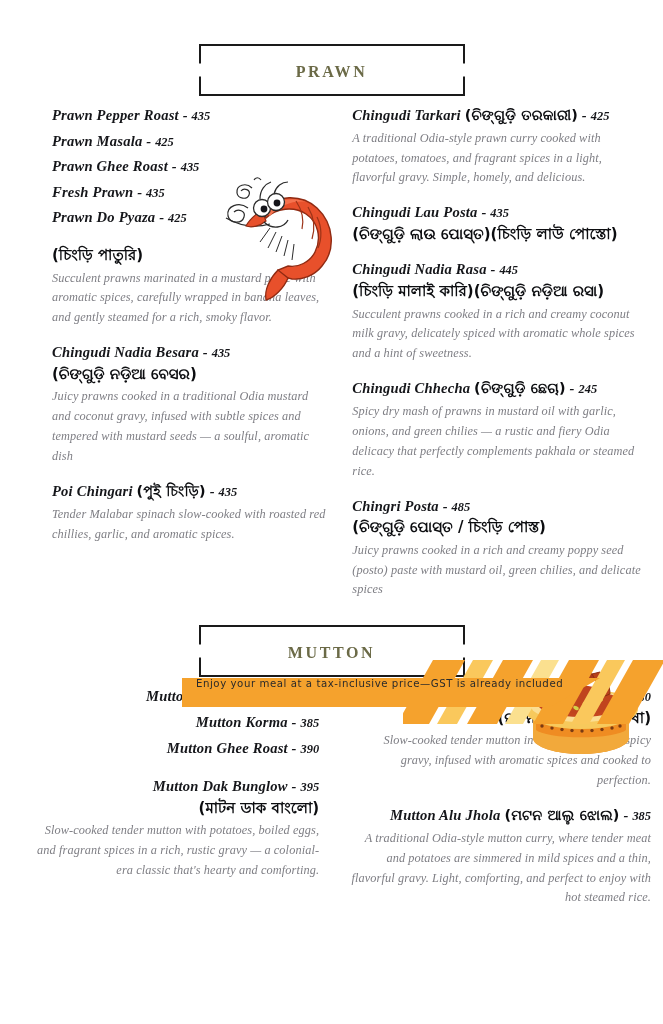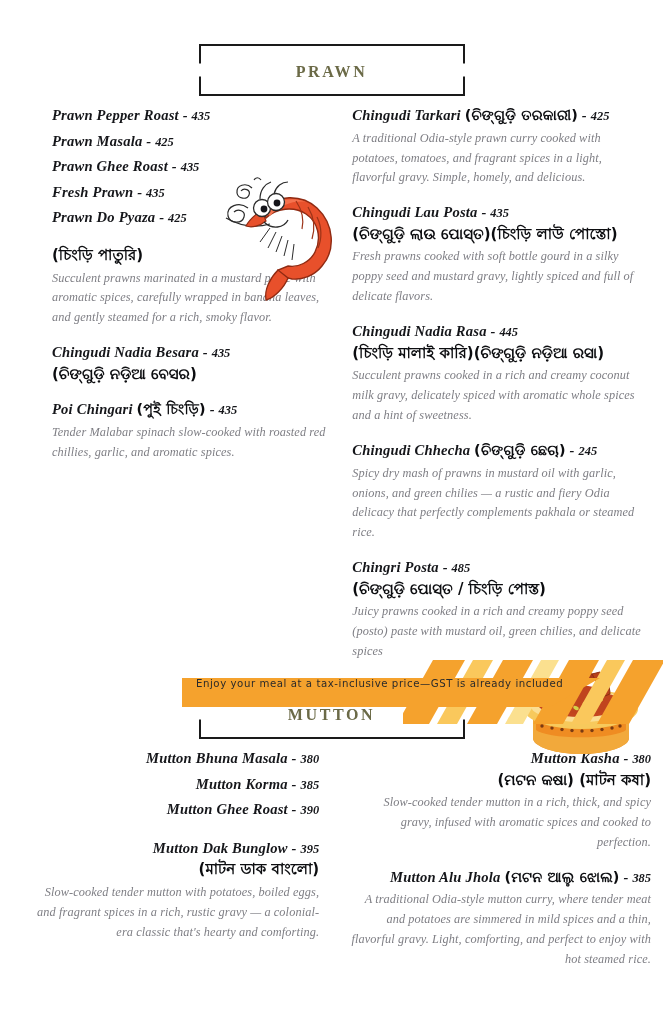--- a/index.html
+++ b/index.html
@@ -226,35 +226,35 @@
           <div class="dish">
             <div class="dish-title"><span>Prawn Do Pyaza</span> - <span class="price">425</span></div>
           </div>
           <div class="dish block spaced">
             <div class="script-line">(চিংড়ি পাতুরি)</div>
             <div class="dish-desc">Succulent prawns marinated in a mustard paste with aromatic spices, carefully wrapped in banana leaves, and gently steamed for a rich, smoky flavor.</div>
           </div>
           <div class="dish block">
             <div class="dish-title"><span>Chingudi Nadia Besara</span> - <span class="price">435</span></div>
             <div class="script-line">(ଚିଙ୍ଗୁଡ଼ି ନଡ଼ିଆ ବେସର)</div>
+            <div class="dish-desc">Juicy prawns cooked in a traditional Odia mustard and coconut gravy, infused with subtle spices and tempered with mustard seeds — a soulful, aromatic dish</div>
           </div>
           <div class="dish block">
             <div class="dish-title"><span>Poi Chingari</span> <span class="script-inline">(পুই চিংড়ি)</span> - <span class="price">435</span></div>
             <div class="dish-desc">Tender Malabar spinach slow-cooked with roasted red chillies, garlic, and aromatic spices.</div>
           </div>
         </div>
       <div class="col-right" id="prawn-right">
           <div class="dish block">
             <div class="dish-title"><span>Chingudi Tarkari</span> <span class="script-inline">(ଚିଙ୍ଗୁଡ଼ି ତରକାରୀ)</span> - <span class="price">425</span></div>
             <div class="dish-desc">A traditional Odia-style prawn curry cooked with potatoes, tomatoes, and fragrant spices in a light, flavorful gravy. Simple, homely, and delicious.</div>
           </div>
           <div class="dish block">
             <div class="dish-title"><span>Chingudi Lau Posta</span> - <span class="price">435</span></div>
             <div class="script-line">(ଚିଙ୍ଗୁଡ଼ି ଲାଉ ପୋସ୍ତ)(চিংড়ি লাউ পোস্তো)</div>
-            <div class="dish-desc">Fresh prawns cooked with soft bottle gourd in a silky poppy seed and mustard gravy, lightly spiced and full of delicate flavors.</div>
           </div>
           <div class="dish block">
             <div class="dish-title"><span>Chingudi Nadia Rasa</span> - <span class="price">445</span></div>
             <div class="script-line">(চিংড়ি মালাই কারি)(ଚିଙ୍ଗୁଡ଼ି ନଡ଼ିଆ ରସା)</div>
             <div class="dish-desc">Succulent prawns cooked in a rich and creamy coconut milk gravy, delicately spiced with aromatic whole spices and a hint of sweetness.</div>
           </div>
           <div class="dish block">
             <div class="dish-title"><span>Chingudi Chhecha</span> <span class="script-inline">(ଚିଙ୍ଗୁଡ଼ି ଛେଚା)</span> - <span class="price">245</span></div>
             <div class="dish-desc">Spicy dry mash of prawns in mustard oil with garlic, onions, and green chilies — a rustic and fiery Odia delicacy that perfectly complements pakhala or steamed rice.</div>
           </div>

